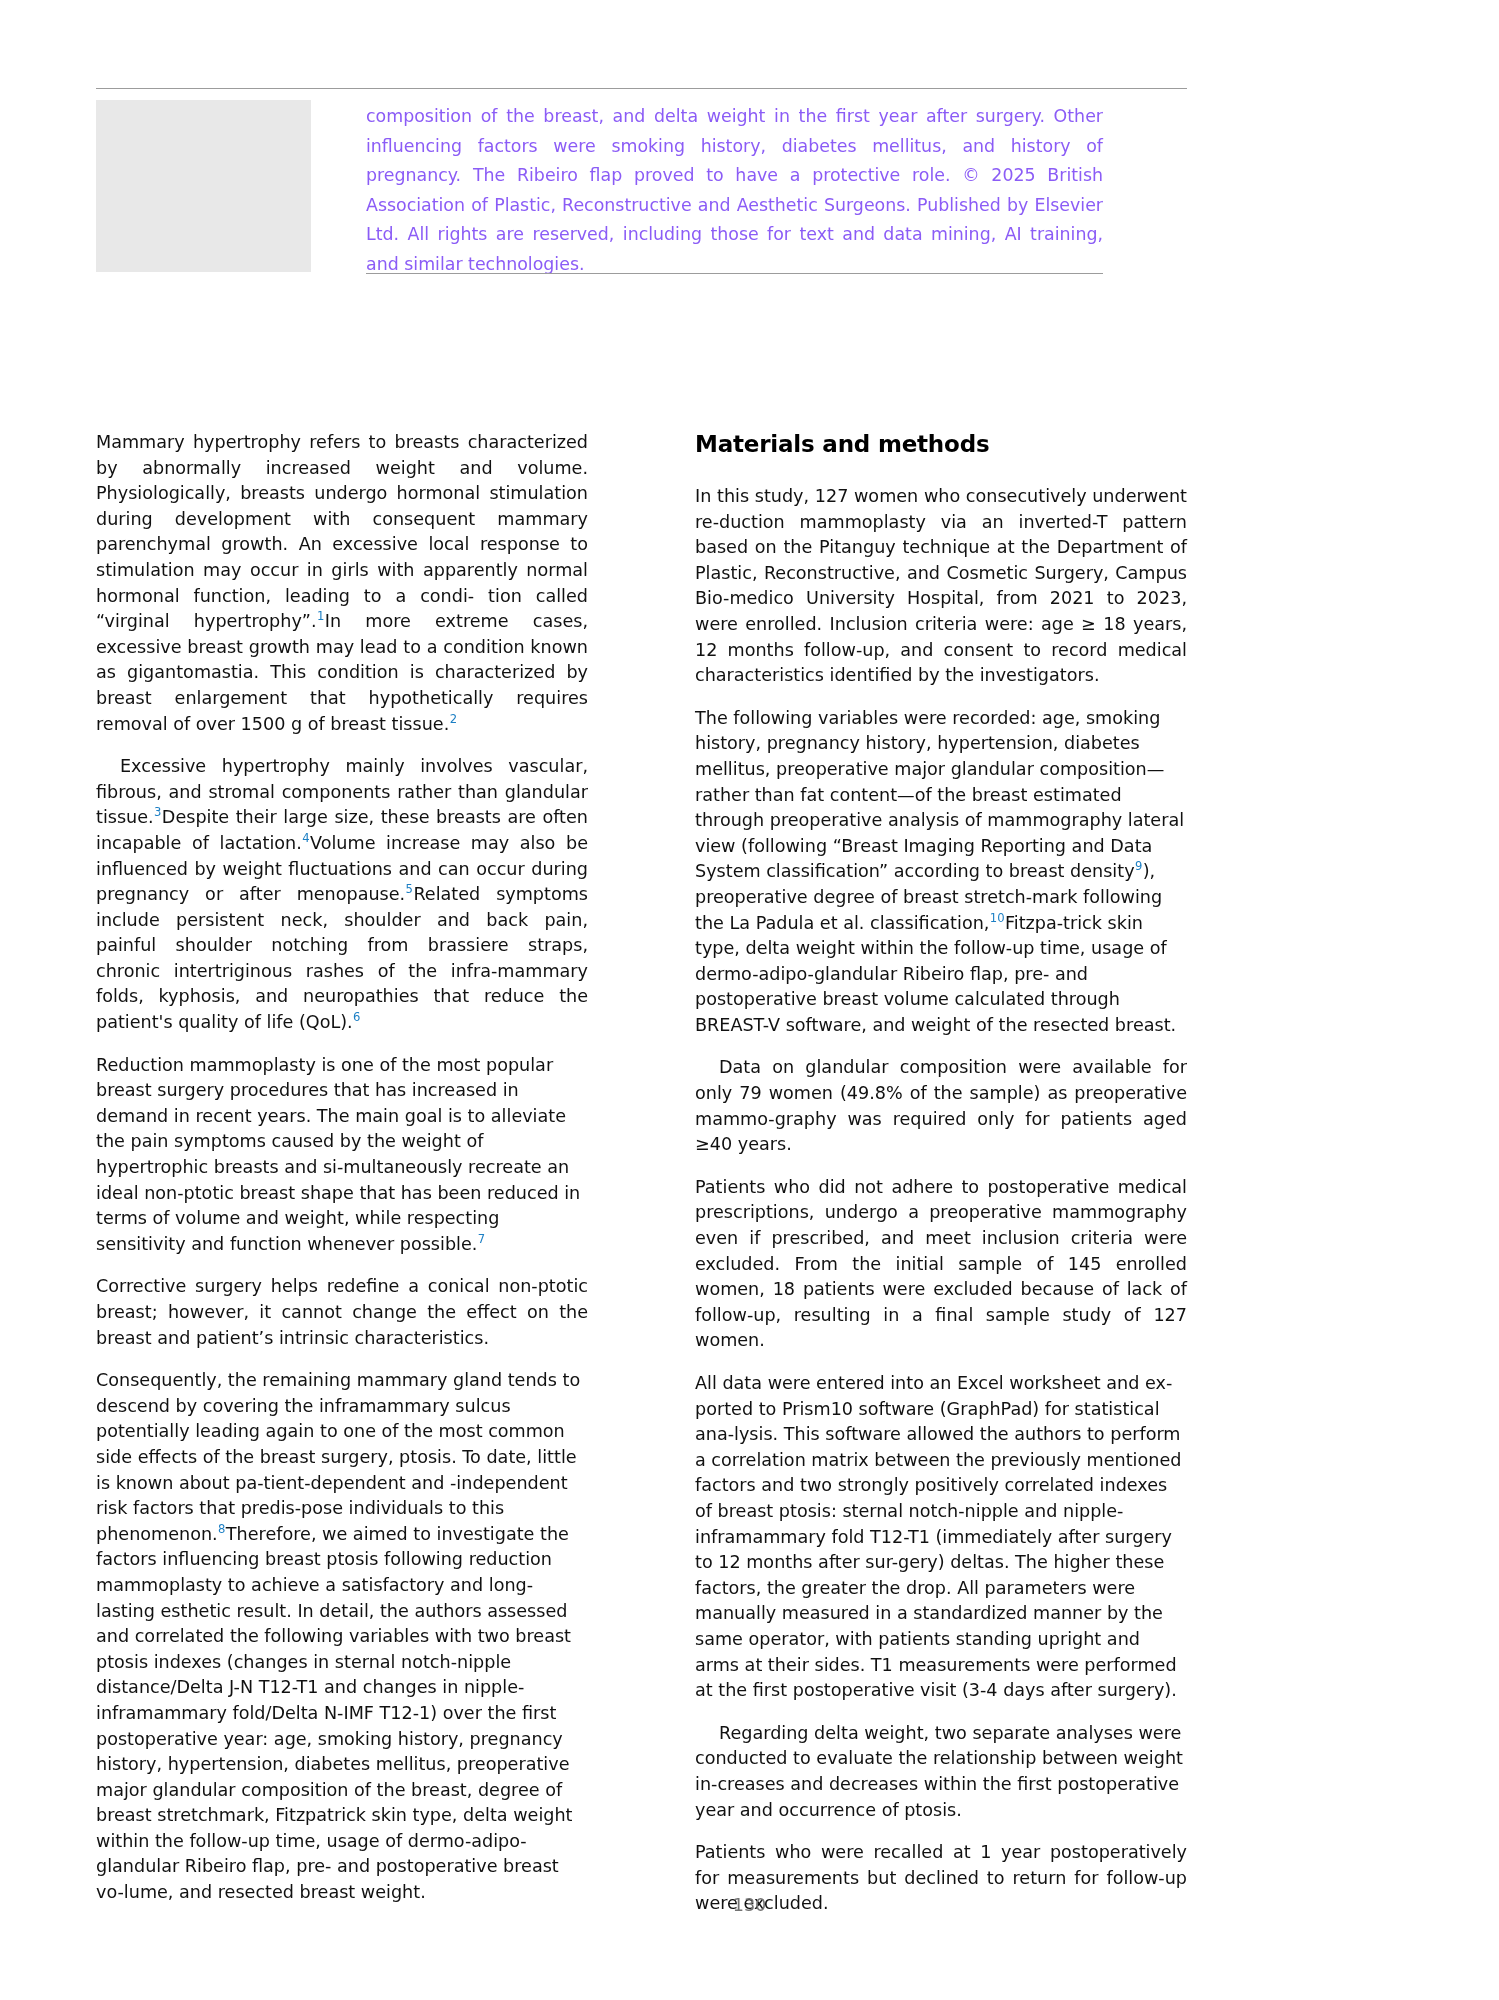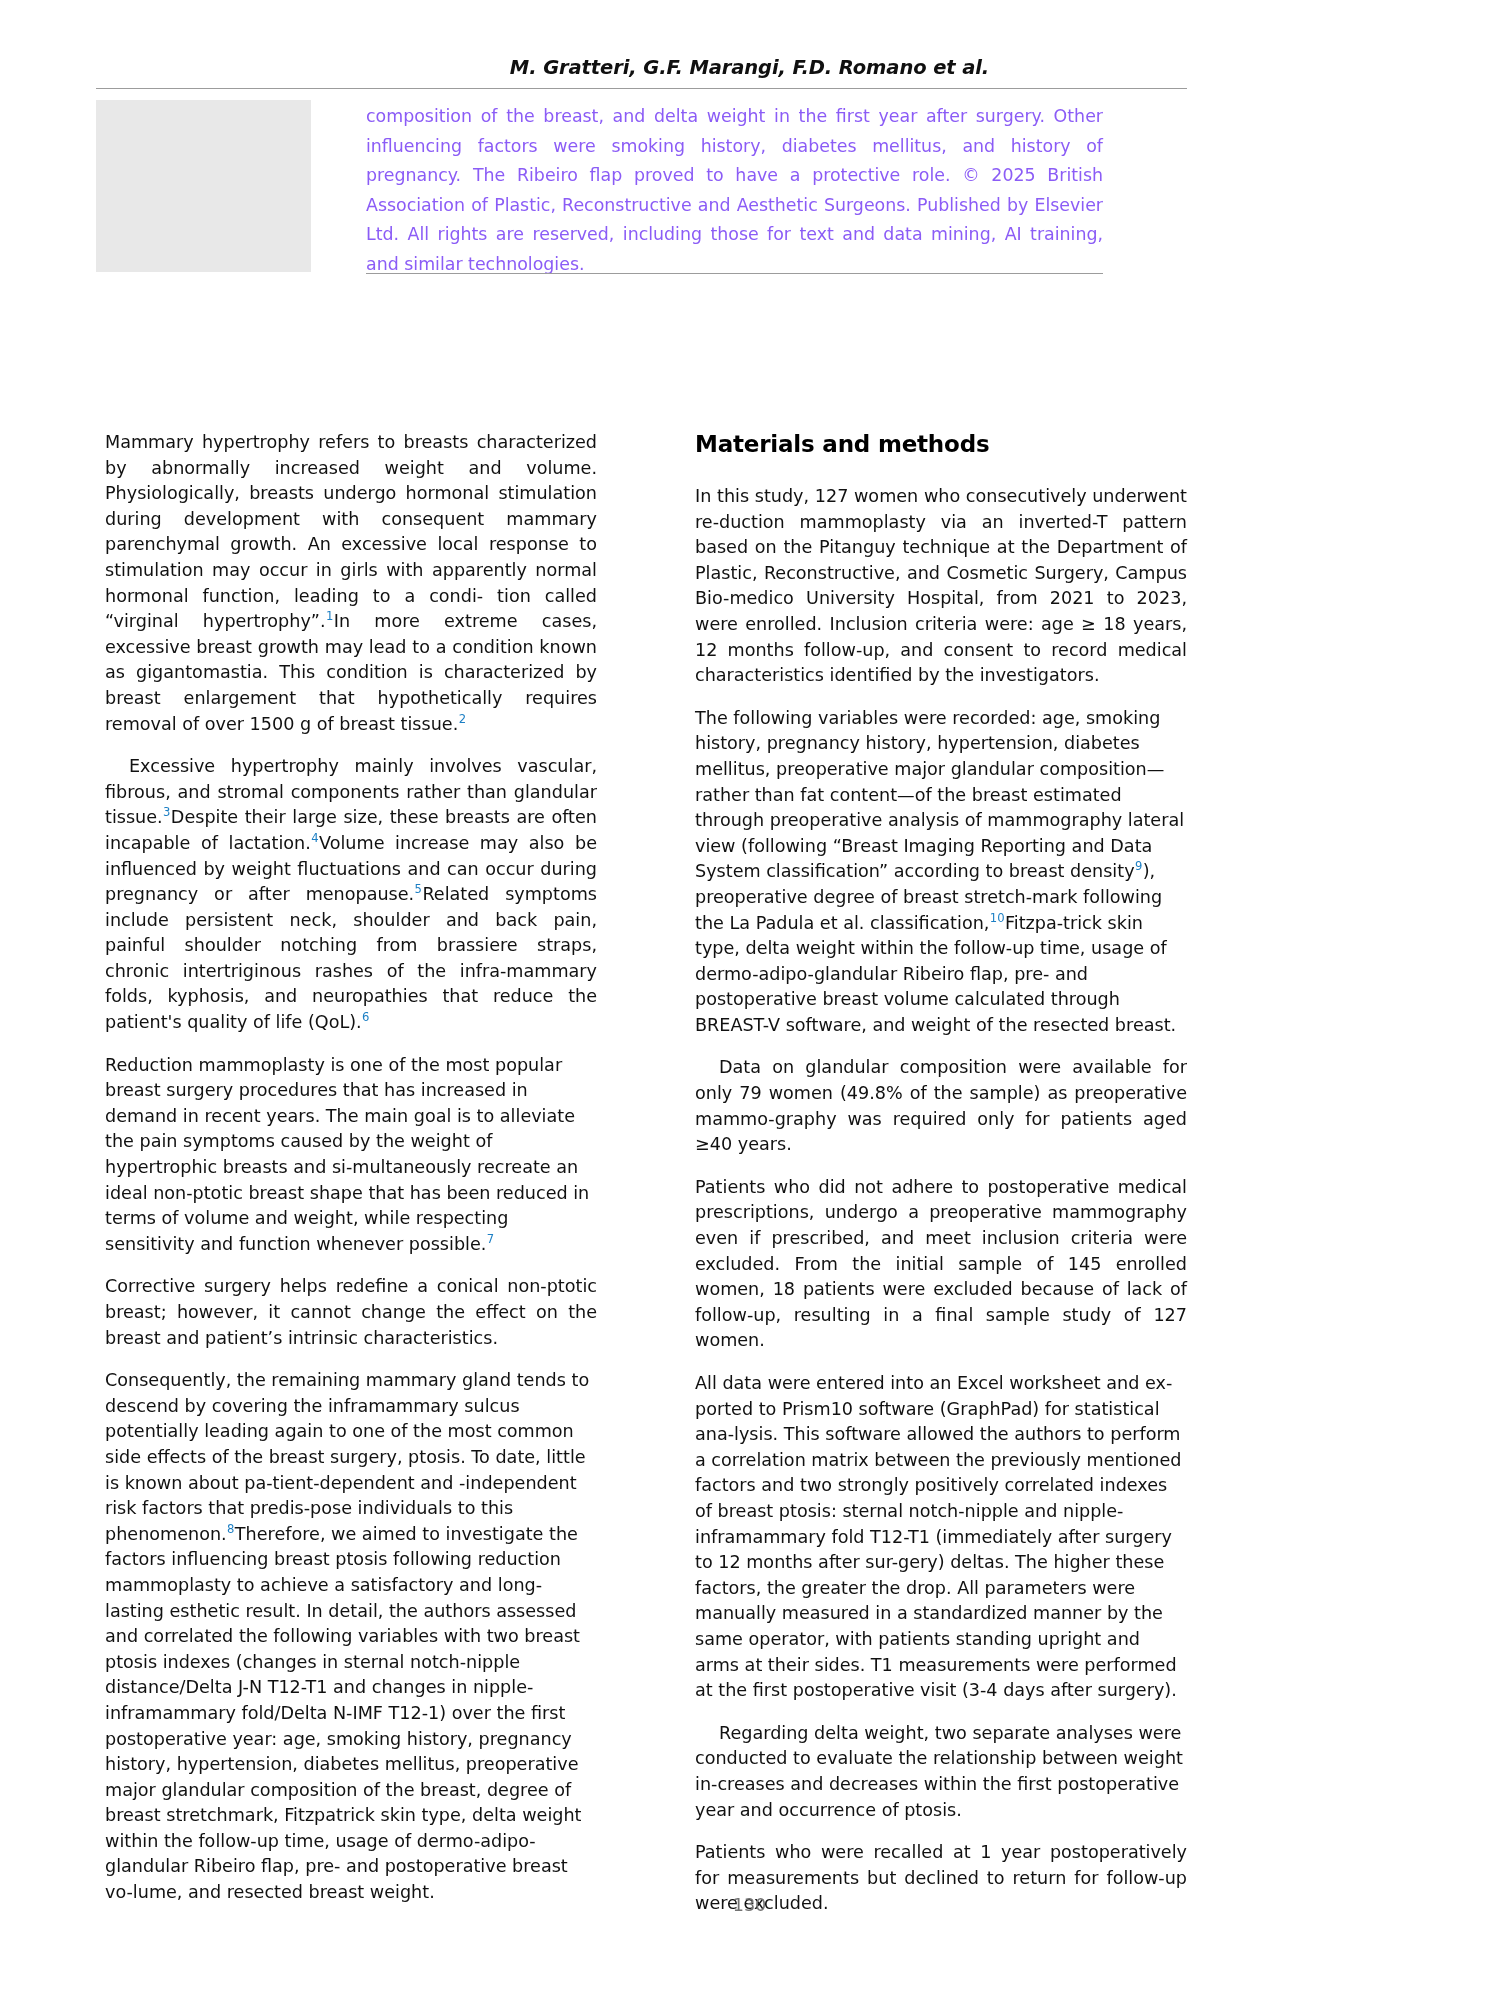--- a/index.html
+++ b/index.html
@@ -88,21 +88,21 @@
     left: 96px;
     top: 430px;
     width: 1091px;
     height: 1420px;
   }
   .col {
     position: absolute;
     top: 0;
     width: 492px;
   }
-  .col-left  { left: 9px; }
+  .col-left  { left: 0; }
   .col-right { left: 599px; }
 
   .sec-heading {
     font-size: 23px;
     font-weight: 700;
     line-height: 28px;
     margin: 0 0 26px 0;
     letter-spacing: -0.2px;
     color: #000000;
   }
@@ -139,21 +139,20 @@
     text-align: center;
     font-size: 17.6px;
     color: #737373;
   }
 </style>
 </head>
 <body>
 
 <div class="page">
 
-  <div class="running-head">M. Gratteri, G.F. Marangi, F.D. Romano et al.</div>
   <div class="head-rule"></div>
 
   <div class="abstract-zone">
     <div class="graphic-placeholder"></div>
     <div class="abstract-text">composition of the breast, and delta weight in the first year after surgery. Other influencing factors were smoking history, diabetes mellitus, and history of pregnancy. The Ribeiro flap proved to have a protective role. © 2025 British Association of Plastic, Reconstructive and Aesthetic Surgeons. Published by Elsevier Ltd. All rights are reserved, including those for text and data mining, AI training, and similar technologies.</div>
     <div class="abstract-rule"></div>
   </div>
 
   <div class="body-area">
 

